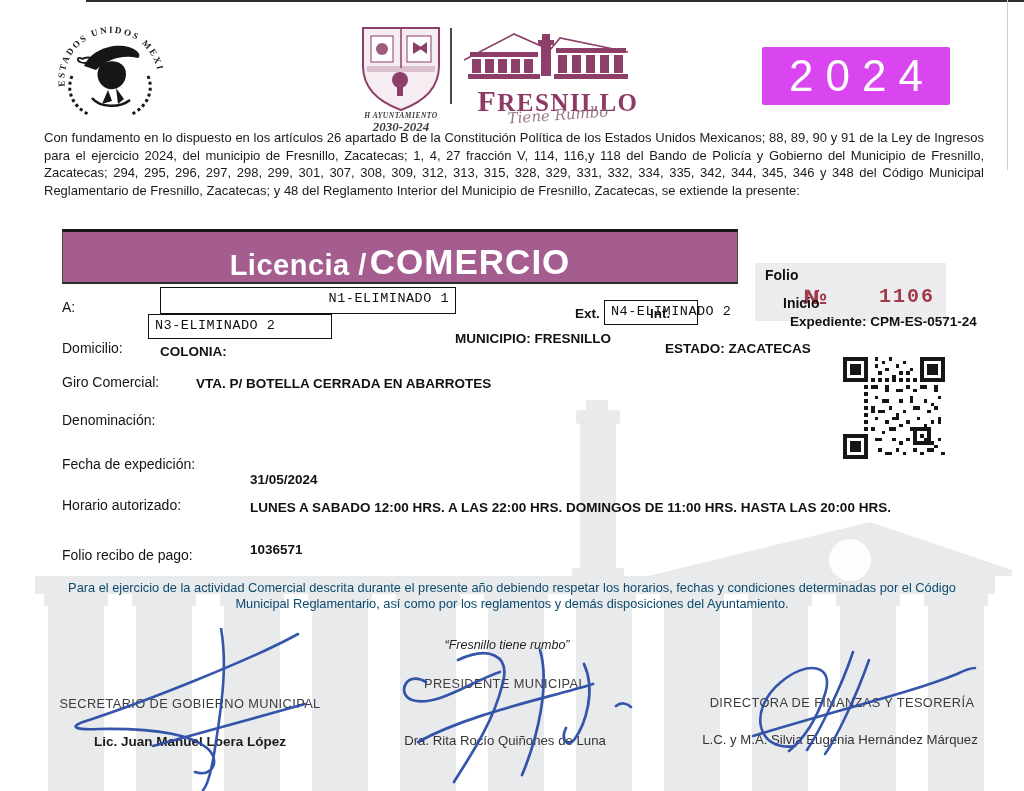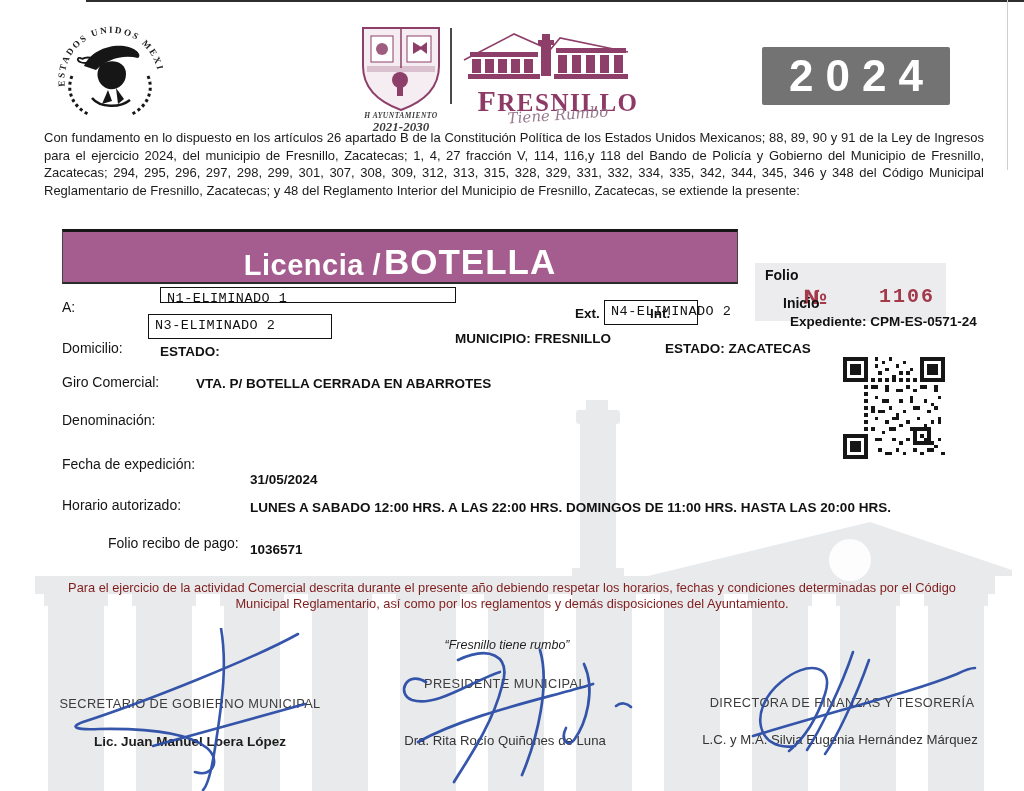--- a/index.html
+++ b/index.html
@@ -11,22 +11,22 @@
   .edge-r{background:#cfcfcf;}
   .crest-caption{text-align:center;font-family:"Liberation Serif",serif;color:#3c3c3c;line-height:1.05;font-style:italic;}
   .crest-caption .l1{font-size:7.5px;font-weight:bold;letter-spacing:.5px;}
   .crest-caption .l2{font-size:13px;font-weight:bold;}
   .hdr-divider{background:#4a4a4a;}
   .wordmark{font-family:"Liberation Serif",serif;font-weight:bold;font-size:25px;
             letter-spacing:1.5px;color:#8d3a66;text-align:center;}
   .wordmark::first-letter{font-size:30px;}
   .tagline{font-family:"DejaVu Serif",serif;font-style:italic;font-size:15px;color:#97798b;
            text-align:center;transform:rotate(-4deg);}
-  .year-badge{background:#737373;color:#fff;display:flex;align-items:center;justify-content:center;
-              font-weight:bold;font-size:44px;letter-spacing:12px;text-indent:12px;border-radius:2px;}
+  .year-badge{background:#d946ef;color:#fff;display:flex;align-items:center;justify-content:center;
+              font-weight:normal;font-size:44px;letter-spacing:12px;text-indent:12px;border-radius:2px;}
   
   .intro{font-size:13px;line-height:17.5px;text-align:justify;color:#1b1b1b;}
   .banner{background:#a55c8e;border-top:3px solid #161616;border-bottom:2px solid #2b2b2b;
           border-left:1px solid #444;border-right:1px solid #444;box-sizing:border-box;
           display:flex;align-items:flex-end;justify-content:center;}
   .banner .pre{font-size:29px;font-weight:bold;color:#fff;letter-spacing:.5px;}
   .banner .main{font-size:35px;font-weight:800;color:#fff;letter-spacing:1px;margin-left:3px;}
   .folio-box{background:#ececee;box-sizing:border-box;padding:4px 10px;}
   .folio-box .flabel{font-size:14px;font-weight:bold;color:#111;}
   .folio-row{display:flex;margin-top:2px;}
@@ -34,21 +34,21 @@
   .folio-num{margin-left:52px;font-size:20px;font-weight:bold;color:#a23a4a;
              font-family:"Liberation Mono",monospace;letter-spacing:2px;}
   .b14{font-size:14px;font-weight:bold;color:#111;}
   .b13{font-size:13.5px;font-weight:bold;color:#111;white-space:nowrap;}
   .lbl{font-size:14px;color:#141414;white-space:nowrap;}
   .redacted{font-family:"Liberation Mono",monospace;font-size:13.5px;letter-spacing:.5px;
             border:1.5px solid #111;background:rgba(255,255,255,.92);padding:3px 6px 2px;
             white-space:nowrap;box-sizing:border-box;color:#111;}
   .redacted.open{overflow:visible;}
   .redacted.open span{white-space:nowrap;}
-  .conditions{font-size:12.8px;line-height:16px;text-align:center;color:#7f1d1d;}
+  .conditions{font-size:12.8px;line-height:16px;text-align:center;color:#0c4a6e;}
   .quote{font-style:italic;font-size:12.5px;text-align:center;color:#1f1f1f;}
   .sig-title{font-size:12.8px;letter-spacing:.4px;color:#3c3c3c;text-align:center;white-space:nowrap;}
   .sig-name{text-align:center;white-space:nowrap;}
   .sig-name.bold{font-size:13.5px;font-weight:bold;color:#1d1d1d;}
   .sig-name.reg{font-size:13.2px;color:#333;}
   .z0{z-index:0;} .z2{z-index:2;} .z3{z-index:3;}
   svg{display:block;}
 </style>
 </head>
 <body>
@@ -121,21 +121,21 @@
     <rect x="14" y="14" width="22" height="26" fill="#fff" stroke="#8d3f69"></rect>
     <circle cx="25" cy="27" r="6" fill="#8d3f69" opacity="0.85"></circle>
     <rect x="50" y="14" width="24" height="26" fill="#fff" stroke="#8d3f69"></rect>
     <path d="M56,20 L66,26 L56,32 Z" fill="#8d3f69"></path>
     <path d="M70,20 L62,26 L70,32 Z" fill="#8d3f69"></path>
     <circle cx="43" cy="58" r="8" fill="#8d3f69"></circle>
     <rect x="40" y="62" width="6" height="12" fill="#8d3f69"></rect>
   </svg>
   <div class="abs crest-caption z2" style="left:348px;top:112px;width:106px;">
     <div class="l1">H AYUNTAMIENTO</div>
-    <div class="l2">2021-2030</div>
+    <div class="l2">2030-2024</div>
   </div>
 
   <div class="abs hdr-divider z2" style="left:450px;top:28px;width:2px;height:76px;"></div>
 
   <svg class="abs z2" style="left:462px;top:26px;" width="172" height="58" viewBox="0 0 172 58">
     <path d="M2,34 L52,8 L88,24" stroke="#8d3f69" stroke-width="1.6" fill="none"></path>
     <path d="M88,24 L98,12 L166,26" stroke="#8d3f69" stroke-width="1.6" fill="none"></path>
     <g fill="#8d3f69">
       <rect x="8" y="26" width="68" height="5"></rect>
       <rect x="10" y="33" width="9" height="14"></rect>
@@ -158,46 +158,46 @@
   </svg>
   <div class="abs wordmark z2" style="left:458px;top:84px;width:200px;">FRESNILLO</div>
   <div class="abs tagline z2" style="left:472px;top:106px;width:172px;">Tiene Rumbo</div>
 
   <div class="abs year-badge z2" style="left:762px;top:47px;width:188px;height:58px;">2024</div>
 
   <div class="abs intro z2" style="left:44px;top:129px;width:940px;">Con fundamento en lo dispuesto en los artículos 26 apartado B de la Constitución Política de los Estados Unidos Mexicanos; 88, 89, 90 y 91 de la Ley de Ingresos para el ejercicio 2024, del municipio de Fresnillo, Zacatecas; 1, 4, 27 fracción V, 114, 116,y 118 del Bando de Policía y Gobierno del Municipio de Fresnillo, Zacatecas; 294, 295, 296, 297, 298, 299, 301, 307, 308, 309, 312, 313, 315, 328, 329, 331, 332, 334, 335, 342, 344, 345, 346 y 348 del Código Municipal Reglamentario de Fresnillo, Zacatecas; y 48 del Reglamento Interior del Municipio de Fresnillo, Zacatecas, se extiende la presente:</div>
 
   <div class="abs banner z2" style="left:62px;top:229px;width:676px;height:55px;">
     <span class="pre">Licencia /</span>
-    <span class="main">BOTELLA</span>
+    <span class="main">COMERCIO</span>
   </div>
 
   <div class="abs folio-box z2" style="left:755px;top:232px;width:191px;height:58px;margin-top:31px;">
     <div class="flabel">Folio</div>
     <div class="folio-row">
       <span class="folio-no">№</span>
       <span class="folio-num">1106</span>
     </div>
   </div>
 
   <div class="abs b14 z2" style="left:783px;top:295px;">Inicio</div>
   <div class="abs b13 z2" style="left:790px;top:314px;">Expediente: CPM-ES-0571-24</div>
 
   <div class="abs lbl z2" style="left:62px;top:299px;">A:</div>
-  <div class="abs redacted z2" style="left:160px;top:287px;width:296px;height:16px;">N1-ELIMINADO 1</div>
+  <div class="abs redacted z2" style="left:160px;top:287px;width:296px;height:27px;text-align:right;">N1-ELIMINADO 1</div>
   <div class="abs redacted z2" style="left:148px;top:314px;width:184px;height:25px;">N3-ELIMINADO 2</div>
 
   <div class="abs b13 z2" style="left:575px;top:306px;">Ext.</div>
   <div class="abs b13 z2" style="left:650px;top:306px;">Int.</div>
   <div class="abs redacted open z2" style="left:604px;top:300px;width:94px;height:25px;background:transparent;">
     <span>N4-ELIMINADO 2</span>
   </div>
 
   <div class="abs lbl z2" style="left:62px;top:340px;">Domicilio:</div>
-  <div class="abs b13 z2" style="left:160px;top:344px;">ESTADO:</div>
+  <div class="abs b13 z2" style="left:160px;top:344px;">COLONIA:</div>
   <div class="abs b13 z2" style="left:455px;top:331px;">MUNICIPIO: FRESNILLO</div>
   <div class="abs b13 z2" style="left:665px;top:341px;">ESTADO: ZACATECAS</div>
 
   <div class="abs lbl z2" style="left:62px;top:374px;">Giro Comercial:</div>
   <div class="abs b13 z2" style="left:196px;top:376px;">VTA. P/ BOTELLA CERRADA EN ABARROTES</div>
 
   <svg class="abs z2" style="left:843px;top:357px;" width="102" height="102" viewBox="0 0 29 29" fill="#161616" shape-rendering="crispEdges">
     <rect x="0" y="0" width="7" height="7"></rect>
       <rect x="1" y="1" width="5" height="5" fill="#fff"></rect>
       <rect x="2" y="2" width="3" height="3"></rect>
@@ -215,21 +215,21 @@
   </svg>
 
   <div class="abs lbl z2" style="left:62px;top:412px;">Denominación:</div>
 
   <div class="abs lbl z2" style="left:62px;top:456px;">Fecha de expedición:</div>
   <div class="abs b13 z2" style="left:250px;top:459px;margin-top:13px;">31/05/2024</div>
 
   <div class="abs lbl z2" style="left:62px;top:497px;">Horario autorizado:</div>
   <div class="abs b13 z2" style="left:250px;top:500px;">LUNES A SABADO 12:00 HRS. A LAS 22:00 HRS. DOMINGOS DE 11:00 HRS. HASTA LAS 20:00 HRS.</div>
 
-  <div class="abs lbl z2" style="left:62px;top:535px;margin-left:46px;">Folio recibo de pago:</div>
+  <div class="abs lbl z2" style="left:62px;top:547px;">Folio recibo de pago:</div>
   <div class="abs b13 z2" style="left:250px;top:542px;">1036571</div>
 
   <div class="abs conditions z2" style="left:40px;top:580px;width:944px;">Para el ejercicio de la actividad Comercial descrita durante el presente año debiendo respetar los horarios, fechas y condiciones determinadas por el Código Municipal Reglamentario, así como por los reglamentos y demás disposiciones del Ayuntamiento.</div>
 
   <div class="abs quote z2" style="left:362px;top:638px;width:290px;">“Fresnillo tiene rumbo”</div>
 
   <div class="abs sig-title z2" style="left:32px;top:696px;width:316px;">SECRETARIO DE GOBIERNO MUNICIPAL</div>
   <div class="abs sig-name bold z2" style="left:32px;top:734px;width:316px;">Lic. Juan Manuel Loera López</div>
 
   <div class="abs sig-title z2" style="left:390px;top:676px;width:230px;">PRESIDENTE MUNICIPAL</div>

